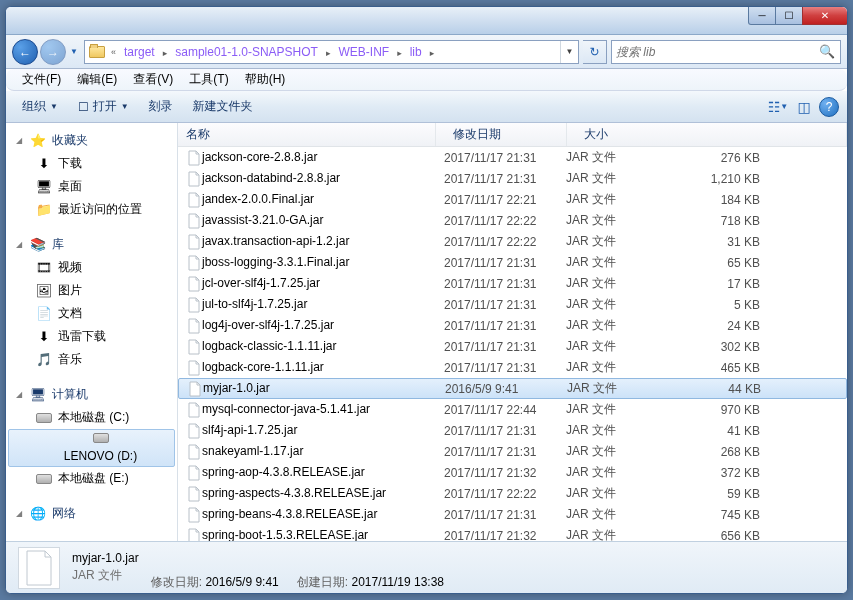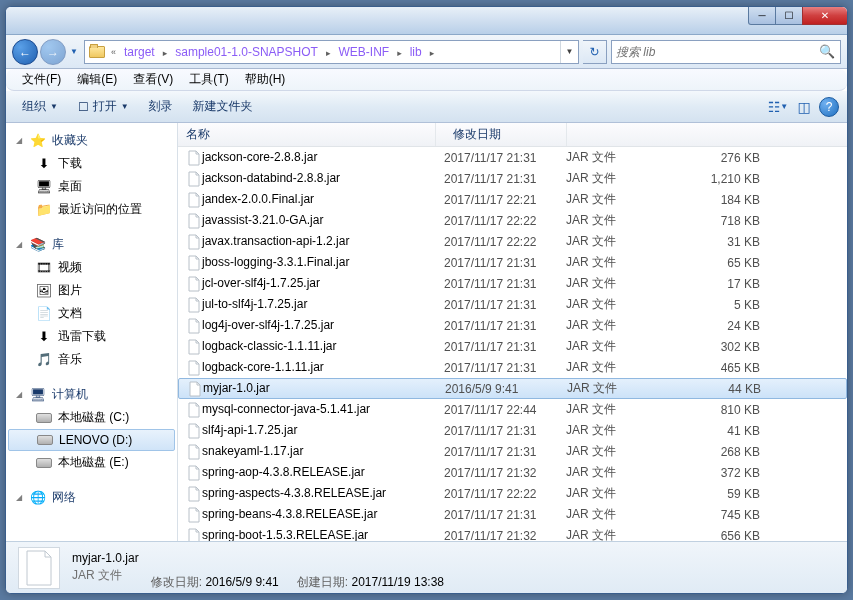--- a/index.html
+++ b/index.html
@@ -32,21 +32,21 @@
 .tool-item .dd { font-size: 8px; }
 .tool-spacer { flex: 1; }
 .tool-icon { width: 22px; height: 22px; display: flex; align-items: center; justify-content: center; color: #2060b0; font-size: 14px; }
 .tool-help { width: 20px; height: 20px; border-radius: 50%; background: radial-gradient(circle at 30% 30%, #70b0f0, #2070c0); color: #fff; font-size: 12px; display: flex; align-items: center; justify-content: center; border: 1px solid #1a5aa0; }
 .body { flex: 1; display: flex; overflow: hidden; }
 .sidebar { width: 172px; background: #fff; border-right: 1px solid #d8e0e8; overflow-y: auto; padding: 6px 0; font-size: 12px; }
 .side-group { margin-bottom: 12px; }
 .side-head { display: flex; align-items: center; padding: 3px 10px; gap: 6px; color: #1a3a6a; }
 .side-head .tri { font-size: 8px; color: #808080; width: 8px; }
 .side-item { display: flex; align-items: center; padding: 3px 10px 3px 30px; gap: 6px; cursor: default; }
-.side-item.selected { background: linear-gradient(to bottom, #e8f2fc, #d0e4f8); border: 1px solid #a0c4e8; border-radius: 2px; margin: 0 2px; padding-left: 28px; }
+.side-item.selected { background: linear-gradient(to bottom, #e8f2fc, #d0e4f8); border: 1px solid #a0c4e8; border-radius: 2px; margin: 0 2px; padding-left: 28px; flex-direction: column; }
 .side-icon { width: 16px; height: 16px; display: inline-flex; align-items: center; justify-content: center; font-size: 13px; }
 .main { flex: 1; display: flex; flex-direction: column; background: #fff; overflow: hidden; }
 .columns { height: 24px; display: flex; align-items: center; font-size: 12px; border-bottom: 1px solid #e0e4e8; background: linear-gradient(to bottom, #fcfcfe, #f0f2f6); color: #1a3a6a; gap: 9px; }
 .col { padding: 0 8px; border-right: 1px solid #e4e8ec; height: 100%; display: flex; align-items: center; }
 .col.name { width: 258px; }
 .col.date { width: 122px; }
 .col.type { width: 120px; }
 .col.size { flex: 1; justify-content: flex-start; }
 .filelist { flex: 1; overflow-y: auto; font-size: 12px; }
 .row { display: flex; align-items: center; height: 21px; padding: 0; }
@@ -195,20 +195,21 @@
             <span class="tri">◢</span>
             <span class="side-icon">🌐</span>
             <span>网络</span>
           </div>
         </div>
       </div>
     <div class="main">
       <div class="columns">
         <div class="col name">名称</div>
         <div class="col date">修改日期</div>
+        <div class="col size">大小</div>
       </div>
       <div class="filelist" id="filelist">
           <div class="row">
             <div class="cell name">
               <span class="file-icon">
                 <svg viewBox="0 0 14 16">
                   <path d="M2 1 h7 l3 3 v11 h-10 z" fill="#fff" stroke="#b8c0c8"></path>
                   <path d="M9 1 v3 h3" fill="none" stroke="#b8c0c8"></path>
                 </svg>
               </span>
@@ -377,21 +378,21 @@
               <span class="file-icon">
                 <svg viewBox="0 0 14 16">
                   <path d="M2 1 h7 l3 3 v11 h-10 z" fill="#fff" stroke="#b8c0c8"></path>
                   <path d="M9 1 v3 h3" fill="none" stroke="#b8c0c8"></path>
                 </svg>
               </span>
               <span>mysql-connector-java-5.1.41.jar</span>
             </div>
             <div class="cell date">2017/11/17 22:44</div>
             <div class="cell type">JAR 文件</div>
-            <div class="cell size">810 KB</div>
+            <div class="cell size">970 KB</div>
           </div>
           <div class="row">
             <div class="cell name">
               <span class="file-icon">
                 <svg viewBox="0 0 14 16">
                   <path d="M2 1 h7 l3 3 v11 h-10 z" fill="#fff" stroke="#b8c0c8"></path>
                   <path d="M9 1 v3 h3" fill="none" stroke="#b8c0c8"></path>
                 </svg>
               </span>
               <span>slf4j-api-1.7.25.jar</span>

